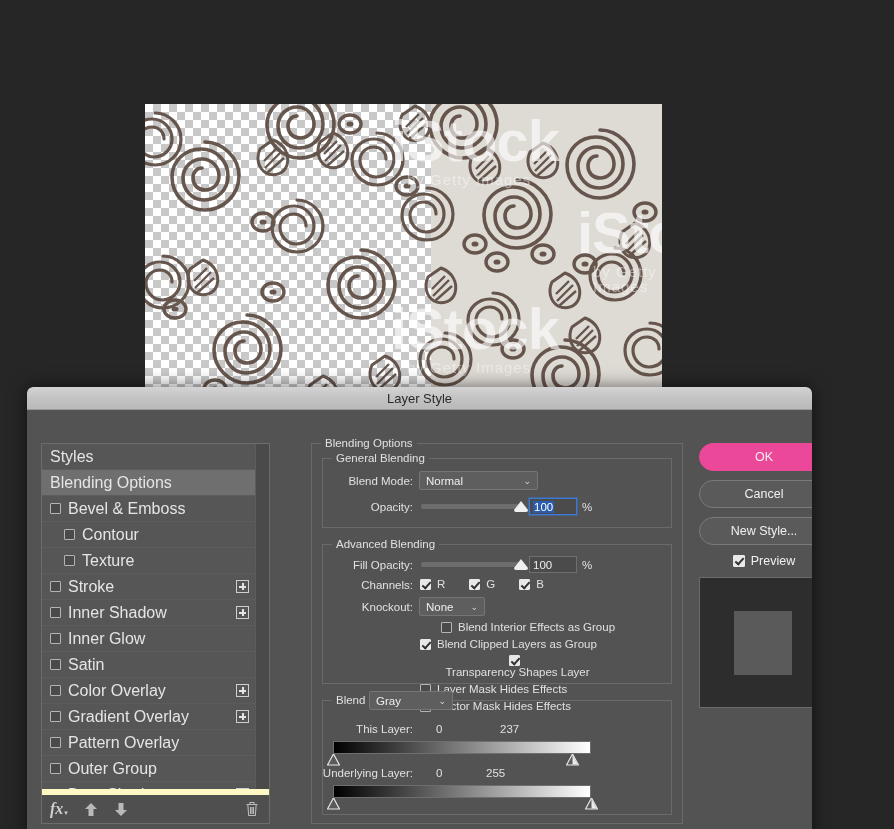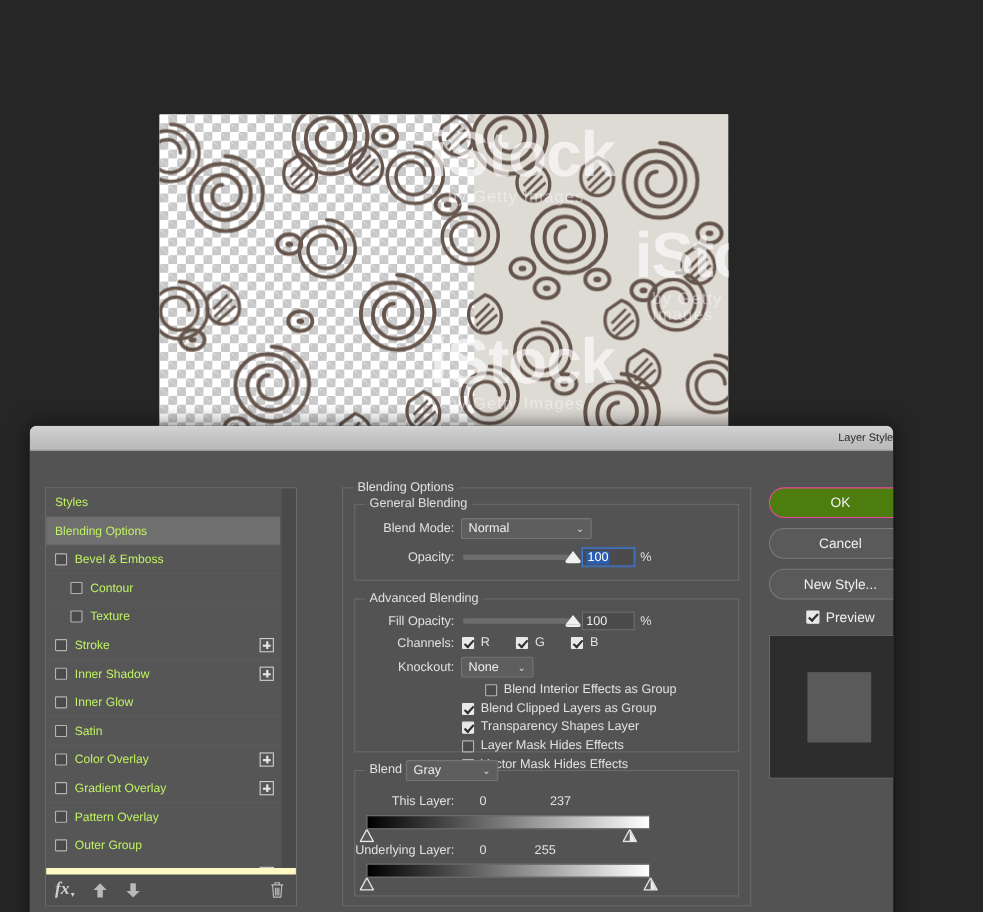--- a/index.html
+++ b/index.html
@@ -50,22 +50,22 @@
     width: 785px; height: 465px;
     background: #535353;
     border-radius: 6px 6px 0 0;
     box-shadow: 0 0 18px rgba(0,0,0,0.55);
     overflow: hidden;
   }
   #titlebar {
     height: 22px;
     background: linear-gradient(to bottom, #d3d3d3 0%, #c2c2c2 55%, #b9b9b9 100%);
     border-bottom: 1px solid #9a9a9a;
-    display: flex; align-items: center; justify-content: flex-end;
-    color: #2a2a2a; font-size: 10px;
+    display: flex; align-items: center; justify-content: center;
+    color: #2a2a2a; font-size: 13px;
     border-radius: 6px 6px 0 0;
   }
   #dialog-body {
     position: relative;
     height: 442px;
     background: #535353;
   }
 
   
   #styles-panel {
@@ -76,21 +76,21 @@
     box-sizing: border-box;
     display: flex; flex-direction: column;
   }
   #styles-list-wrap { position: relative; flex: 1; display: flex; overflow: hidden; }
   #styles-list { flex: 1; overflow: hidden; }
   .style-row {
     height: 26px; box-sizing: border-box;
     border-bottom: 1px solid #5c5c5c;
     display: flex; align-items: center;
     padding: 0 6px 0 8px;
-    color: #bef264; font-size: 11px;
+    color: #e5e5e5; font-size: 16px;
     background: #565656;
   }
   .style-row.plain { background: #565656; }
   .style-row.selected { background: #6f6f6f; }
   .style-row.indent { padding-left: 22px; }
   .style-row .lbl { flex: 1; }
   .sb-track {
     width: 13px; background: #4a4a4a; border-left: 1px solid #5c5c5c;
   }
   .cb {
@@ -198,21 +198,21 @@
   
   #rightcol { position: absolute; left: 672px; top: 33px; width: 130px; }
   .btn {
     width: 130px; height: 28px; box-sizing: border-box;
     border-radius: 14px;
     background: #5a5a5a; border: 1px solid #7a7a7a;
     color: #f0f0f0; font-size: 12.5px;
     display: flex; align-items: center; justify-content: center;
     margin-bottom: 9px;
   }
-  .btn.default { border: 1px solid #ec4899; background: #4d7c0f; }
+  .btn.default { border: 1px solid #ec4899; background: #ec4899; }
   #preview-row {
     display: flex; align-items: center; justify-content: center;
     margin-top: 2px; margin-bottom: 9px;
     color: #f0f0f0; font-size: 12.5px;
   }
   #preview-row .chk { width: 12px; height: 12px; }
   #thumb-box {
     width: 127px; height: 131px;
     background: #2d2d2d; border: 1px solid #6a6a6a;
     box-sizing: border-box;
@@ -462,21 +462,21 @@
 
           <div id="advanced-checks" style="position:absolute; left:97px; top:76px;">
               <div class="chk-line" style="position: relative; margin-bottom: 5px; padding-left: 21px;">
                 <span class="chk"></span>
                 <span>Blend Interior Effects as Group</span>
               </div>
               <div class="chk-line" style="position: relative; margin-bottom: 5px;">
                 <span class="chk checked"></span>
                 <span>Blend Clipped Layers as Group</span>
               </div>
-              <div class="chk-line" style="position: relative; margin-bottom: 5px;">
+              <div class="chk-line" style="position: relative; margin-bottom: 5px; flex-direction: column;">
                 <span class="chk checked"></span>
                 <span>Transparency Shapes Layer</span>
               </div>
               <div class="chk-line" style="position: relative; margin-bottom: 5px;">
                 <span class="chk"></span>
                 <span>Layer Mask Hides Effects</span>
               </div>
               <div class="chk-line" style="position: relative; margin-bottom: 5px;">
                 <span class="chk"></span>
                 <span>Vector Mask Hides Effects</span>

